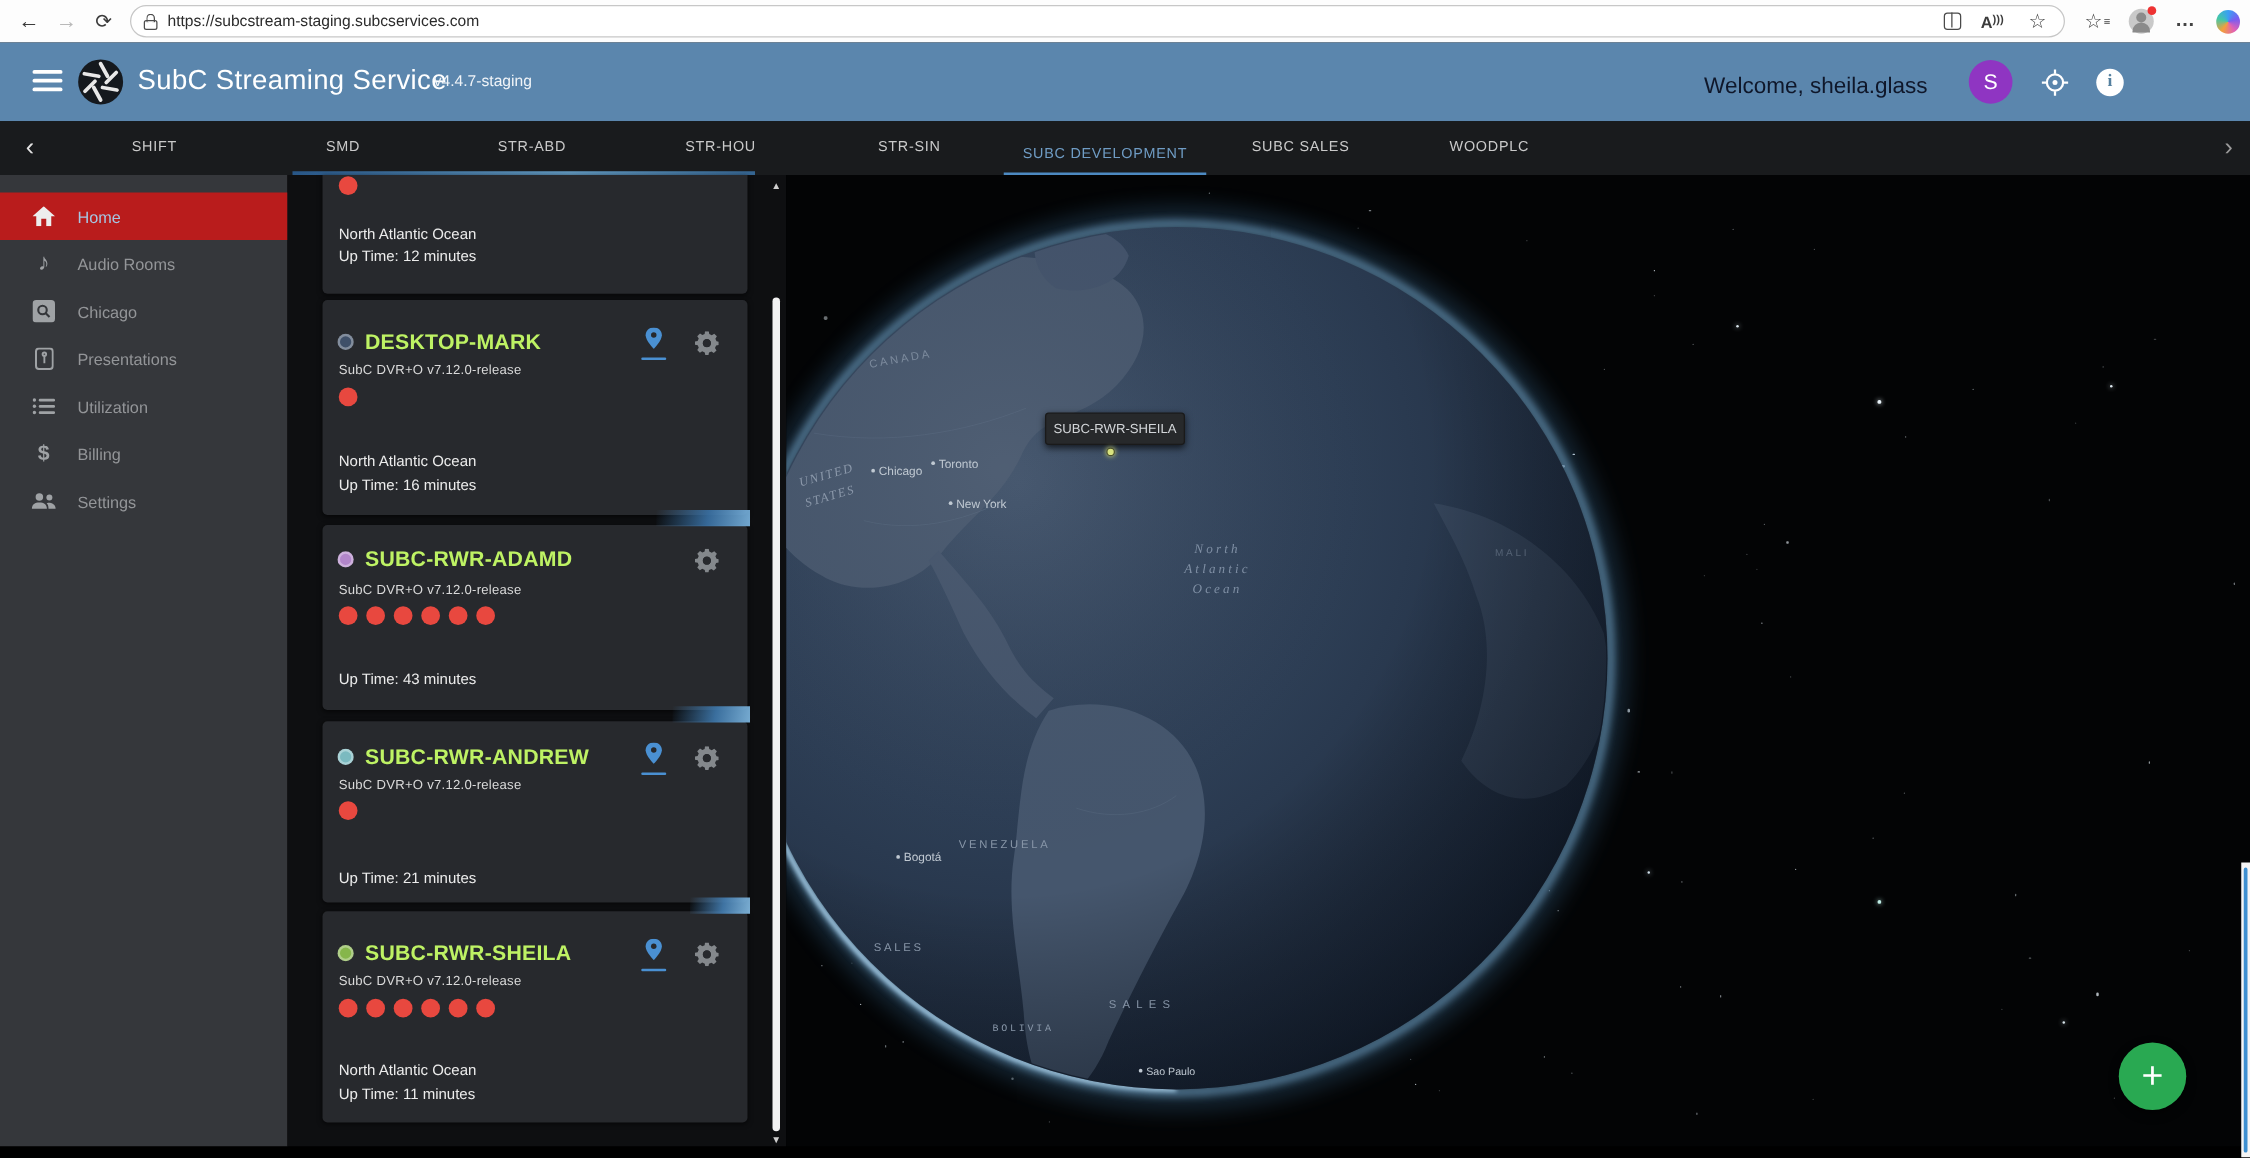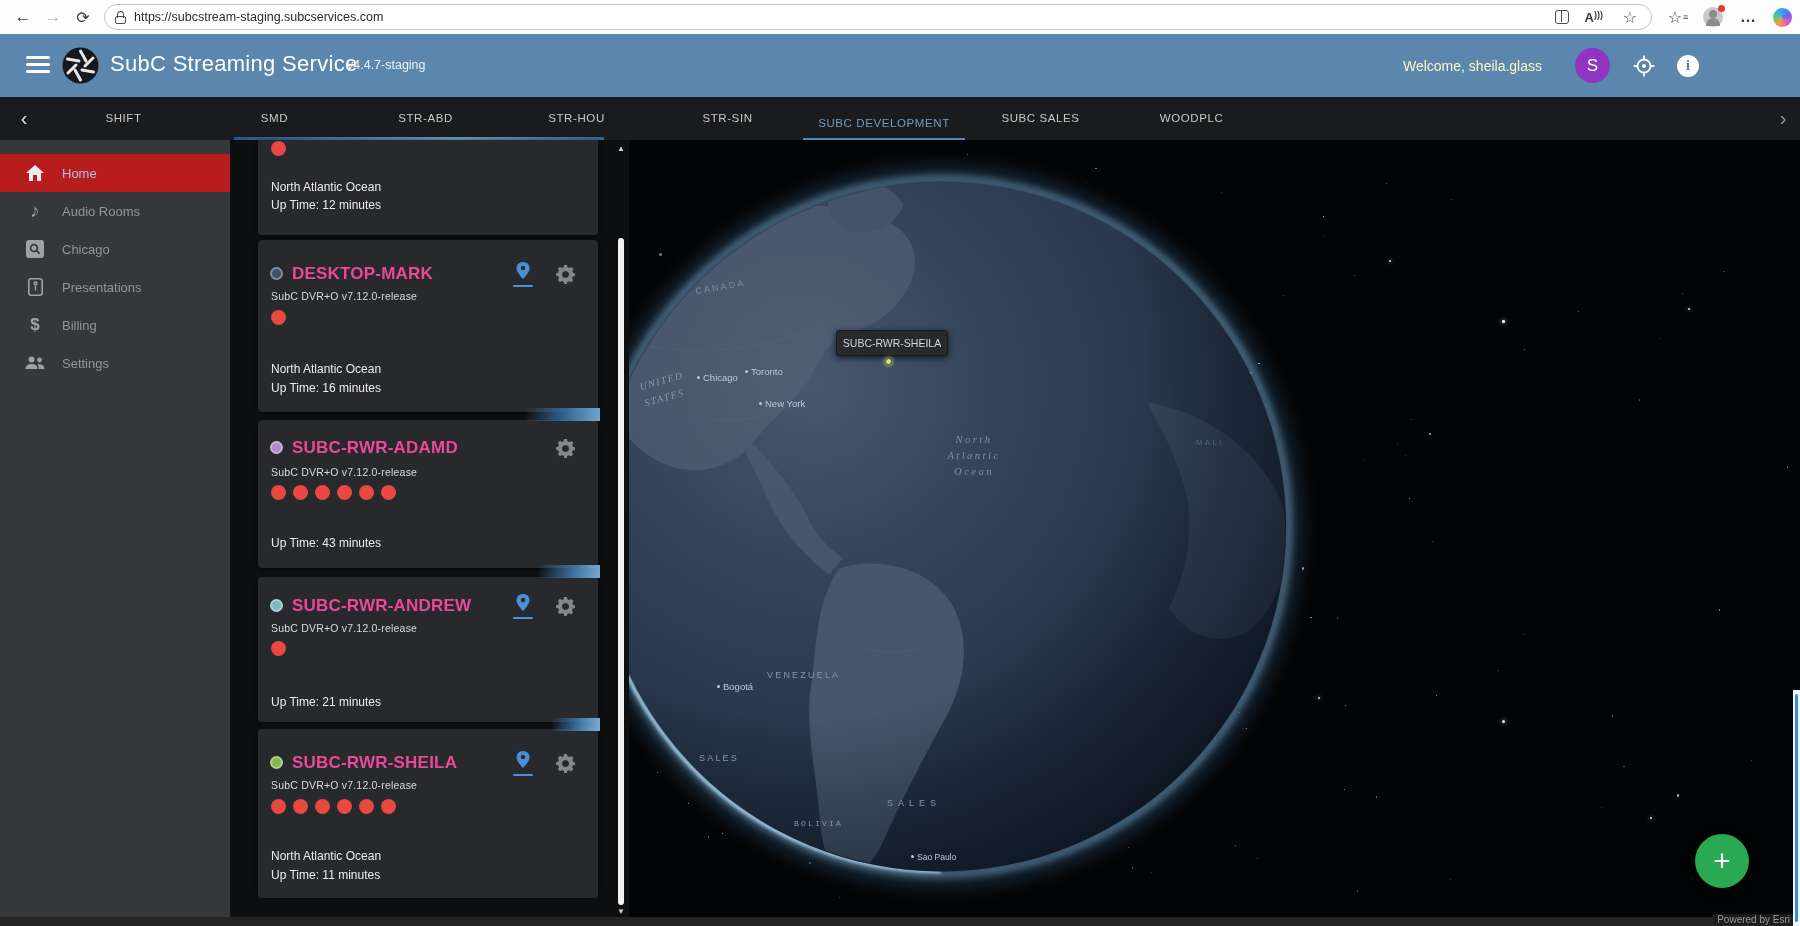--- a/index.html
+++ b/index.html
@@ -27,21 +27,21 @@
   .profile-dot { position:absolute; right:-2px; top:-2px; width:7px; height:7px; border-radius:50%; background:#e33; }
   .copilot { width:19px; height:19px; border-radius:50%; background:conic-gradient(#3aa0f3,#7a5cf0,#e161b4,#f3a03a,#44c8a5,#3aa0f3); }
 
   
   .app-header { position:absolute; left:0; top:34px; width:1800px; height:63px; display:flex; align-items:center; }
   .hamburger { position:absolute; left:26px; top:22px; width:24px; height:18px; cursor:pointer; }
   .hamburger span { display:block; height:2.6px; background:#fff; border-radius:2px; margin-bottom:4.4px; }
   .logo { position:absolute; left:62px; top:13px; }
   .app-title { position:absolute; left:110px; top:17px; font-size:22px; font-weight:400; color:#fff; letter-spacing:.3px; }
   .app-version { position:absolute; left:347px; top:24px; font-size:12.5px; color:#f0f4f8; }
-  .welcome { position:absolute; right:258px; top:24px; font-size:14px; color:#fef9c3; }
+  .welcome { position:absolute; right:258px; top:24px; font-size:18px; color:#0f172a; }
   .hdr-avatar { position:absolute; right:190px; top:14px; width:35px; height:35px; border-radius:50%; color:#fff; font-size:17px; display:flex; align-items:center; justify-content:center; cursor:pointer; }
   .hdr-icon { position:absolute; top:18px; width:28px; height:28px; display:flex; align-items:center; justify-content:center; cursor:pointer; }
   .info-circle { width:22px; height:22px; border-radius:50%; background:#fff; color:#55809f; font-family:"Liberation Serif",serif; font-weight:bold; font-size:14px; display:flex; align-items:center; justify-content:center; }
 
   
   .tabbar { position:absolute; left:0; top:97px; width:1800px; height:43px; background:#191b1d; display:flex; align-items:stretch; }
   .tab-chevron { width:48px; display:flex; align-items:center; justify-content:center; color:#e4e4e4; font-size:20px; cursor:pointer; }
   .tab-chevron.right { position:absolute; right:0; top:0; height:43px; width:34px; color:#9a9a9a; }
   .tab { width:151px; display:flex; align-items:center; justify-content:center; font-size:11.5px; letter-spacing:.6px; color:#c9c9c9; cursor:pointer; border-bottom:2px solid transparent; }
   .tab.active { color:#6f9cc4; border-bottom-color:#4d8ac2; }
@@ -52,21 +52,21 @@
   .side-item.active { background:#b91c1c; }
   .side-icon { position:absolute; left:24px; width:22px; height:22px; display:flex; align-items:center; justify-content:center; color:#9fa2a5; font-size:17px; }
   .side-item.active .side-icon { color:#f0f0f0; }
   .side-label { position:absolute; left:62px; font-size:13px; color:#939598; }
   .side-item.active .side-label { color:#a6c5e2; }
 
   
   .panel { position:absolute; left:230px; top:140px; width:399px; height:777px; background:#0e0f11; }
   .panel-topglow { position:absolute; left:4px; top:-3px; width:370px; height:3px; background:linear-gradient(to right,#2a6099,#6fb0de 60%,#3a72a6); opacity:.85; }
   .card { position:absolute; left:28px; width:340px; background:#27292d; border-radius:4px; box-shadow:0 1px 4px rgba(0,0,0,.6); }
-  .card-title { position:absolute; left:34px; font-size:17px; font-weight:700; color:#ec4899; letter-spacing:.2px; white-space:nowrap; }
+  .card-title { position:absolute; left:34px; font-size:17px; font-weight:700; color:#bef264; letter-spacing:.2px; white-space:nowrap; }
   .status-dot { position:absolute; left:12px; width:13px; height:13px; border-radius:50%; border:2px solid rgba(255,255,255,.35); }
   .card-version { position:absolute; left:13px; font-size:10.5px; color:#dadada; letter-spacing:.2px; }
   .dot-row { position:absolute; left:13px; display:flex; gap:7px; }
   .alert-dot { width:15px; height:15px; border-radius:50%; }
   .card-loc, .card-up { position:absolute; left:13px; font-size:12px; color:#ececec; }
   .pin-wrap { position:absolute; left:255px; width:20px; text-align:center; cursor:pointer; }
   .pin-underline { margin-top:1px; height:2px; background:#4a90d2; border-radius:1px; }
   .gear-wrap { position:absolute; left:298px; width:22px; cursor:pointer; }
   .wedge { position:absolute; height:13px; opacity:.9; }
 
@@ -210,20 +210,35 @@
       <span class="side-label">Chicago</span>
     </div>
     <div class="side-item">
       <span class="side-icon">
           <svg width="15" height="18" viewBox="0 0 15 18">
             <rect x="0.8" y="0.8" width="13.4" height="16.4" rx="2.4" fill="none" stroke="#9fa2a5" stroke-width="1.6"></rect>
             <path d="M7.5 4 C5.6 4 5.6 6.6 7.5 6.6 C9.4 6.6 9.4 4 7.5 4 M7.5 6.6 L7.5 12.5" fill="none" stroke="#9fa2a5" stroke-width="1.5"></path>
           </svg>
         </span>
       <span class="side-label">Presentations</span>
+    </div>
+    <div class="side-item">
+      <span class="side-icon">
+          <svg width="18" height="14" viewBox="0 0 18 14">
+            <g fill="#9fa2a5">
+              <circle cx="1.5" cy="2" r="1.4"></circle>
+              <circle cx="1.5" cy="7" r="1.4"></circle>
+              <circle cx="1.5" cy="12" r="1.4"></circle>
+              <rect x="5" y="0.9" width="13" height="2.2" rx="1"></rect>
+              <rect x="5" y="5.9" width="13" height="2.2" rx="1"></rect>
+              <rect x="5" y="10.9" width="13" height="2.2" rx="1"></rect>
+            </g>
+          </svg>
+        </span>
+      <span class="side-label">Utilization</span>
     </div>
     <div class="side-item">
       <span class="side-icon" style="font-size:17px; font-weight:bold;">$</span>
       <span class="side-label">Billing</span>
     </div>
     <div class="side-item">
       <span class="side-icon">
           <svg width="20" height="14" viewBox="0 0 20 14">
             <g fill="#9fa2a5">
               <circle cx="6.5" cy="3.5" r="3"></circle>
@@ -522,21 +537,18 @@
     <div class="tooltip">
         <span>SUBC-RWR-SHEILA</span>
       </div>
     <div class="map-marker"></div>
   </div>
 
   <div class="fab" style="background: rgb(41, 169, 82);">
       <span>+</span>
     </div>
 
-  <div class="bottom-bar">
-    <div class="esri-credit">Powered by Esri</div>
-  </div>
 
   <div class="edge-scroll">
     <div class="edge-scroll-thumb"></div>
   </div>
 
 </div>
 
 </body></html>

